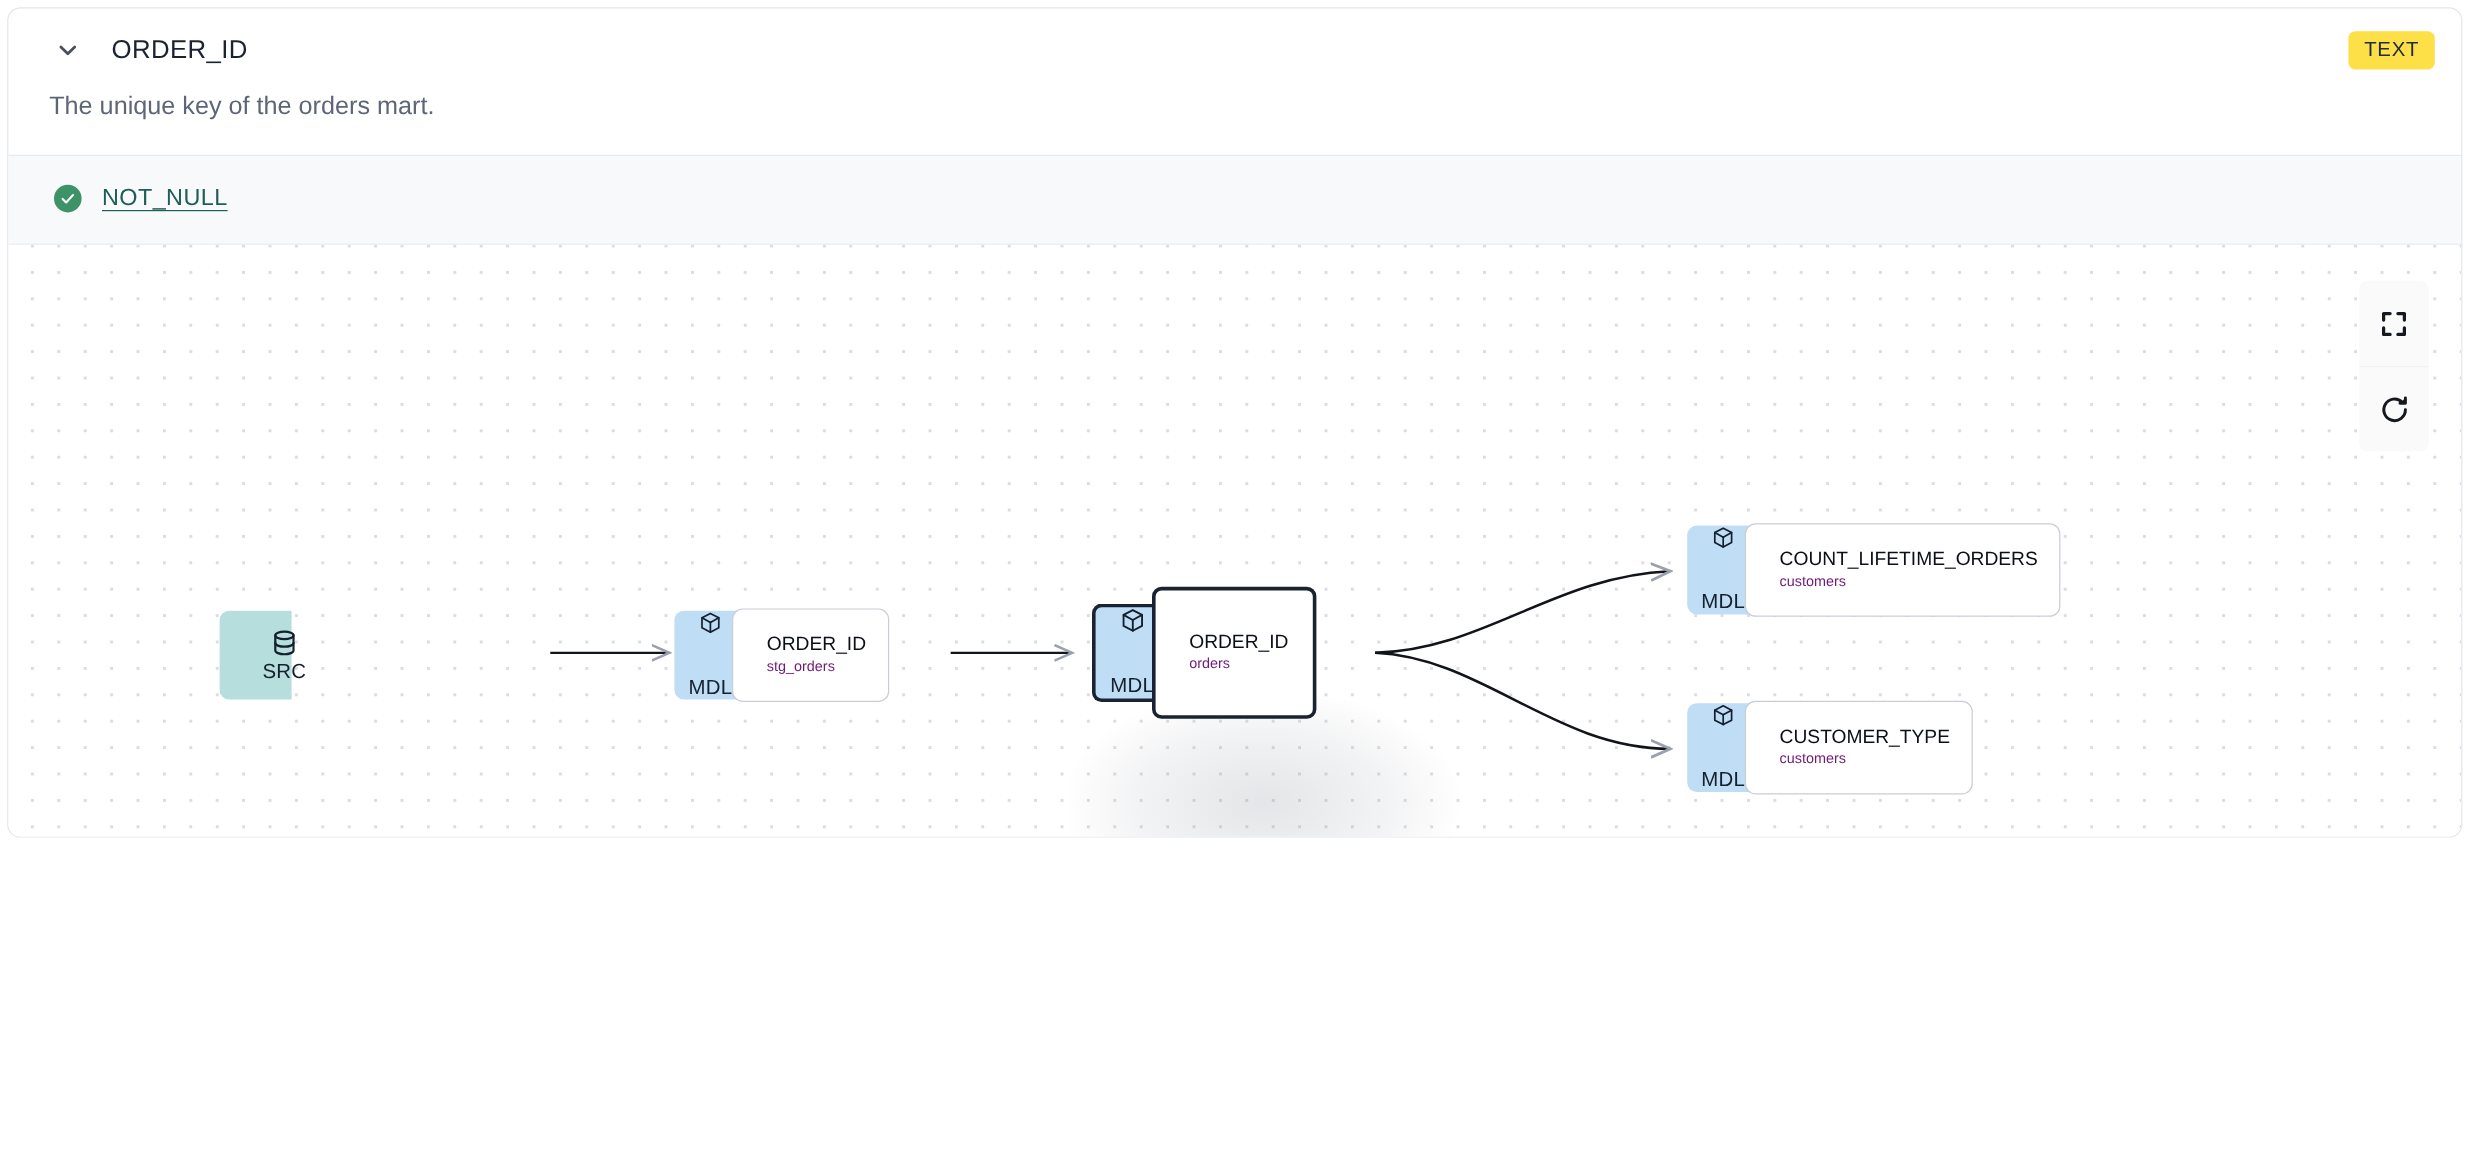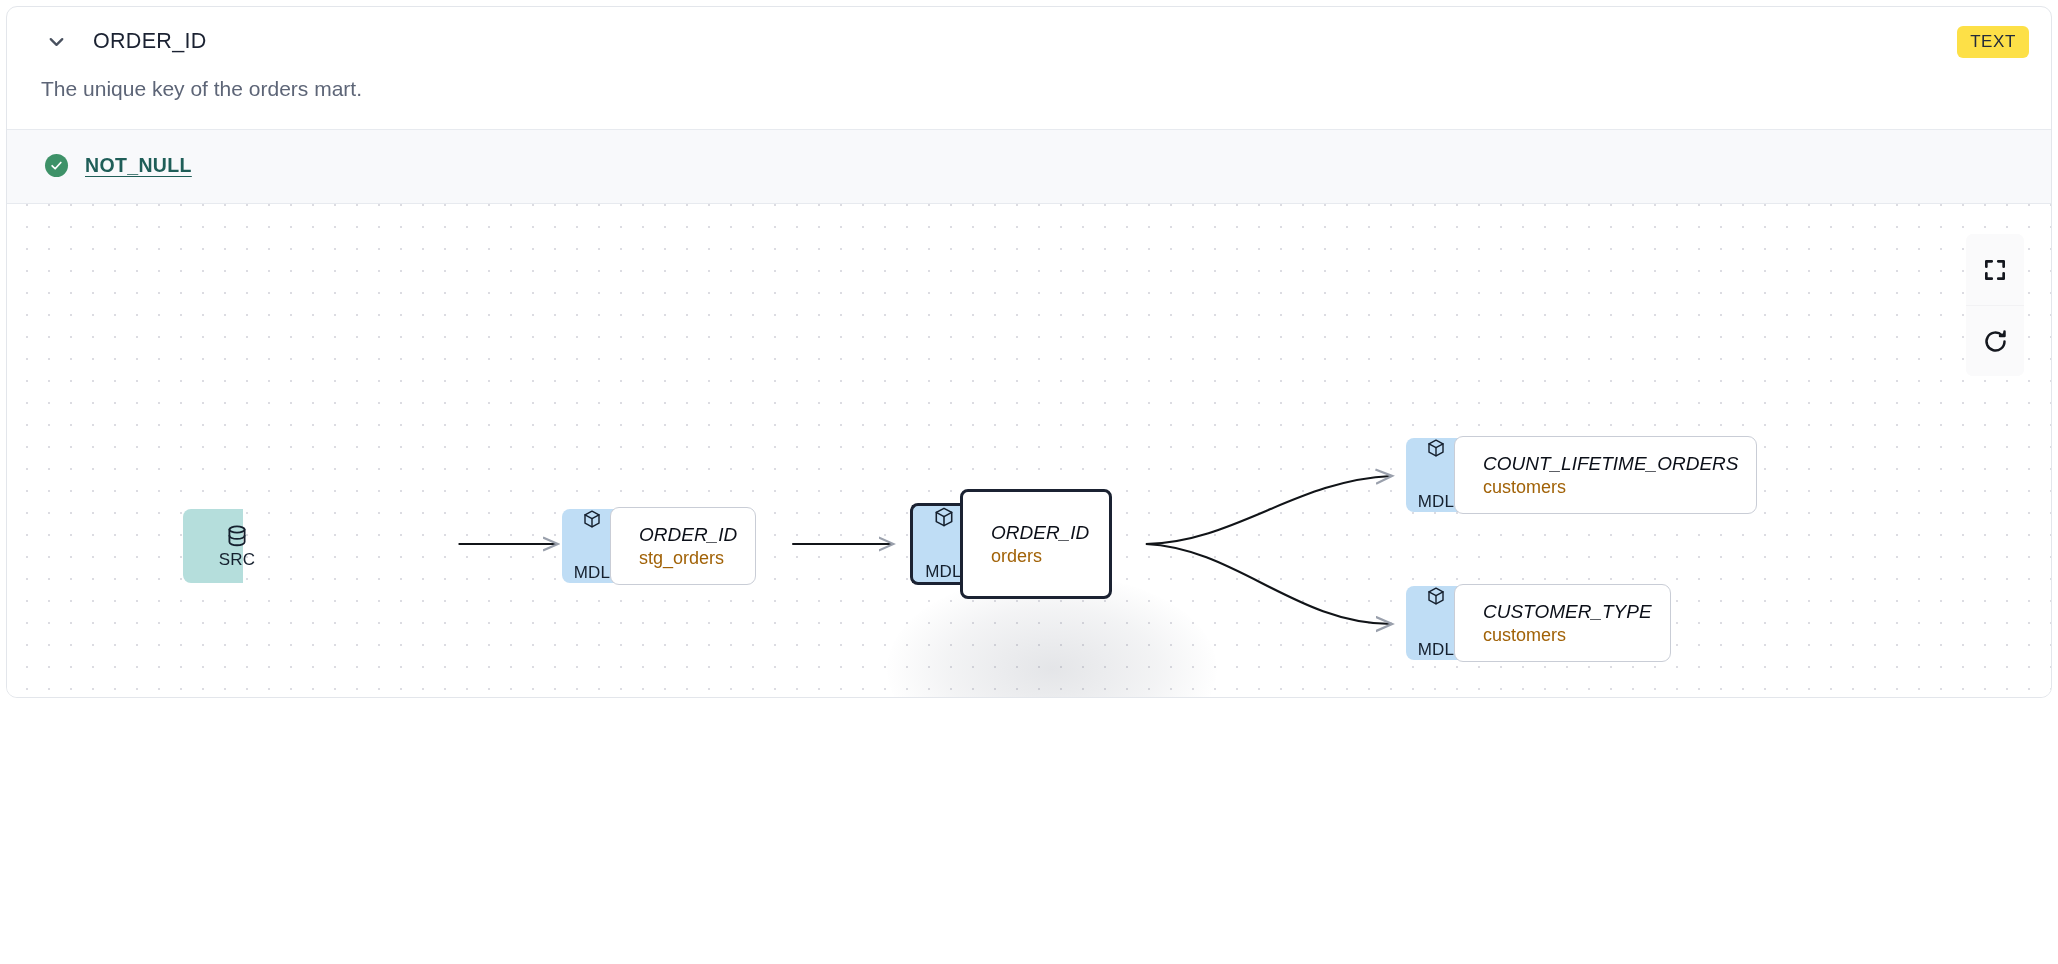--- a/index.html
+++ b/index.html
@@ -74,21 +74,20 @@
   .tests {
     background: #F8F9FB;
     border-top: 1px solid #E7EAEF;
     border-bottom: 1px solid #E7EAEF;
     padding: 17px 0 19px 0;
   }
   .test-row {
     display: flex;
     align-items: center;
     padding: 7px 0 7px 38px;
-    font-weight: bold;
   }
   .check-icon {
     width: 23px;
     height: 23px;
     border-radius: 50%;
     background: #3E9268;
     display: flex;
     align-items: center;
     justify-content: center;
     flex: 0 0 auto;
@@ -148,29 +147,28 @@
     margin-left: -12px;
     padding: 10px 18px 10px 28px;
     display: flex;
     flex-direction: column;
     justify-content: center;
     gap: 2px;
     z-index: 2;
     min-width: 0;
   }
   .node .body .name {
-    font-size: 19px;
+    font-size: 16px;
     color: #0B0F18;
     line-height: 1.12;
     white-space: nowrap;
-    font-style: italic;
   }
   .node .body .model {
-    font-size: 18px;
-    color: #a16207;
+    font-size: 12px;
+    color: #701a75;
     line-height: 1.15;
     white-space: nowrap;
   }
 
   
   .node.selected { height: 110px; }
   .node.selected .badge {
     border: 3px solid #1B2232;
     border-right: none;
     border-radius: 8px 0 0 8px;

